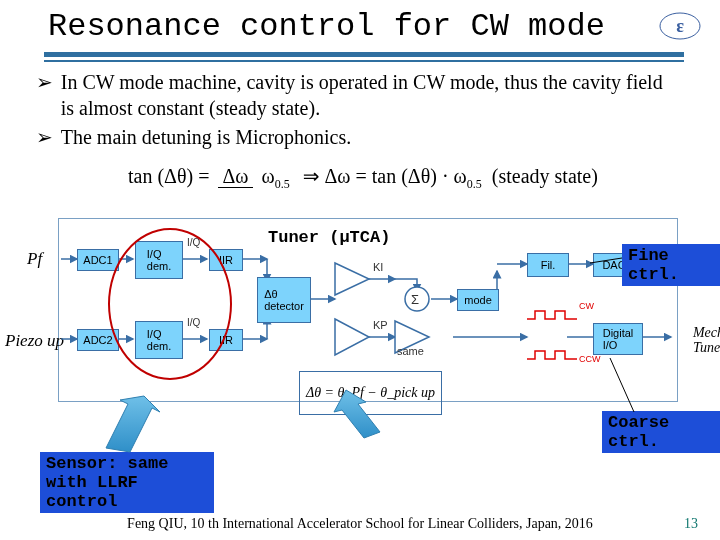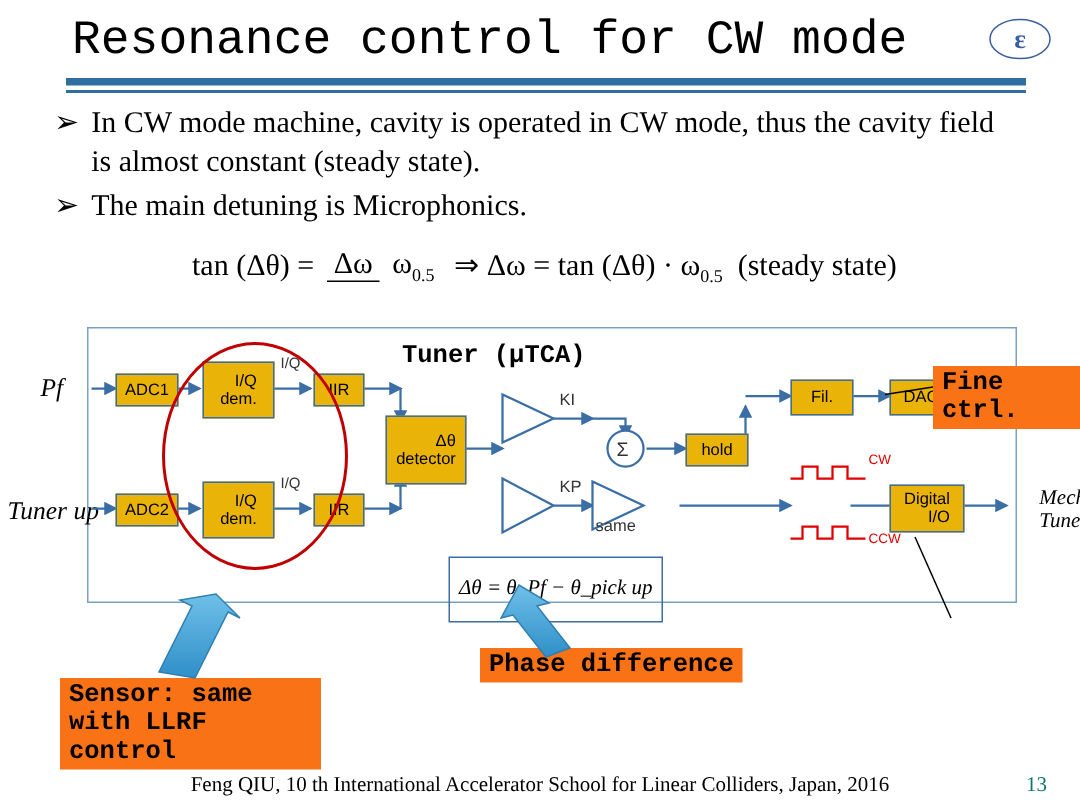--- a/index.html
+++ b/index.html
@@ -12,31 +12,31 @@
 .bullets{position:absolute;top:70px;left:36px;width:640px;font-size:20px;line-height:1.28}
 .bullets .item{display:flex;margin-bottom:4px}
 .bullets .marker{margin-right:8px}
 .bullets .txt{flex:1}
 .eq{position:absolute;top:164px;left:128px;font-size:20px;font-style:normal}
 .eq .frac{display:inline-block;vertical-align:middle;text-align:center;margin:0 4px}
 .eq .frac .num{border-bottom:1.5px solid #000;padding:0 4px}
 .eq .frac .den{padding:0 4px}
 .eq .sub{font-size:12px;vertical-align:sub}
 .diagram{position:absolute;top:218px;left:58px;width:618px;height:182px;border:1px solid #7aa0c4}
-.yellow{background:#f97316}
+.yellow{background:#1d4ed8}
 .label-box{position:absolute;font-size:17px;font-weight:bold;font-family:Liberation Mono, monospace;padding:2px 6px}
 .sensor-box{top:452px;left:40px;width:162px}
 .phdiff-box{top:432px;left:320px}
 .fine-box{top:244px;left:622px}
 .coarse-box{top:411px;left:602px}
 .tuner-box{top:226px;left:262px;font-weight:bold;background:transparent}
 .footer{position:absolute;bottom:8px;left:0;width:720px;text-align:center;font-size:14px}
 .pgnum{position:absolute;bottom:8px;right:22px;font-size:14px;color:#0f766e}
 
-.blk{position:absolute;border:1.5px solid #3a6ea5;background:#eab308;font-family:Arial,sans-serif;font-size:11px;text-align:right;color:#000;display:flex;align-items:center;justify-content:center}
+.blk{position:absolute;border:1.5px solid #3a6ea5;background:#7dd3fc;font-family:Arial,sans-serif;font-size:11px;text-align:left;color:#000;display:flex;align-items:center;justify-content:center}
 .dlabel{position:absolute;font-family:"Times New Roman",serif;font-style:italic;font-size:17px}
 .tinylabel{position:absolute;font-family:Arial,sans-serif;font-size:10px;color:#333}
 .redellipse{position:absolute;border:2px solid #c00000;border-radius:50%}
 </style>
 </head>
 <body>
 
 <div class="slide">
   <div class="title">Resonance control for CW mode</div>
   <div class="logo">
@@ -66,21 +66,21 @@
       <span class="den"><span>ω</span><span class="sub">0.5</span></span>
     </span>
     <span>⇒</span>
     <span>Δω = tan (Δθ) · ω</span><span class="sub">0.5</span>
     <span>&nbsp;</span><span>(steady state)</span>
   </div>
 
   <div class="diagram">
 
     <div class="dlabel" style="top:30px;left:-32px">Pf</div>
-    <div class="dlabel" style="top:112px;left:-54px">Tuner up</div>
+    <div class="dlabel" style="top:112px;left:-54px">Piezo up</div>
 
     <svg width="618" height="182" style="position:absolute;top:0;left:0">
       <defs>
           <marker id="ah" markerWidth="6" markerHeight="6" refX="5" refY="3" orient="auto">
             <path d="M0,0 L6,3 L0,6 Z" fill="#3a6ea5"></path>
           </marker>
         </defs>
       <g stroke="#3a6ea5" stroke-width="1.5" fill="none" marker-end="url(#ah)">
         <line x1="2" y1="40" x2="18" y2="40"></line>
         <line x1="2" y1="120" x2="18" y2="120"></line>
@@ -128,38 +128,38 @@
     <div class="tinylabel" style="top:18px;left:128px">I/Q</div>
     <div class="tinylabel" style="top:98px;left:128px">I/Q</div>
     <div class="blk" style="top:30px;left:150px;width:32px;height:20px">IIR</div>
     <div class="blk" style="top:110px;left:150px;width:32px;height:20px">IIR</div>
     <div class="blk" style="top:58px;left:198px;width:52px;height:44px;white-space:pre">Δθ
 detector</div>
     <div class="tinylabel" style="top:42px;left:314px;font-size:11px">KI</div>
     <div class="tinylabel" style="top:100px;left:314px;font-size:11px">KP</div>
     <div class="tinylabel" style="top:73px;left:352px;font-size:13px">Σ</div>
     <div class="tinylabel" style="top:126px;left:338px;font-size:11px">same</div>
-    <div class="blk" style="top:70px;left:398px;width:40px;height:20px">hold</div>
+    <div class="blk" style="top:70px;left:398px;width:40px;height:20px">mode</div>
     <div class="blk" style="top:34px;left:468px;width:40px;height:22px">Fil.</div>
     <div class="blk" style="top:34px;left:534px;width:40px;height:22px">DAC</div>
     <div class="blk" style="top:104px;left:534px;width:48px;height:30px;white-space:pre">Digital
 I/O</div>
     <div class="tinylabel" style="top:82px;left:520px;color:#e00000;font-size:9px">CW</div>
     <div class="tinylabel" style="top:135px;left:520px;color:#e00000;font-size:9px">CCW</div>
     <div class="dlabel" style="top:32px;right:-46px;font-size:15px">Piezo</div>
     <div class="dlabel" style="top:106px;right:-82px;font-size:14px;white-space:pre;line-height:1.1">Mechanical
 Tuner</div>
     <div style="position:absolute;top:152px;left:240px;border:1px solid #3a6ea5;padding:13px 6px;font-family:'Times New Roman';font-size:14px;font-style:italic">Δθ = θ_Pf − θ_pick up</div>
   </div>
 
   <div class="redellipse" style="top:228px;left:108px;width:120px;height:148px"></div>
 
   <div class="label-box tuner-box">Tuner (μTCA)</div>
   <div class="label-box yellow fine-box">Fine ctrl.</div>
-  <div class="label-box yellow phdiff-box">Phase difference</div>
+  <div class="label-box yellow coarse-box">Coarse ctrl.</div>
   <div class="label-box yellow sensor-box">Sensor: same with LLRF control</div>
 
   <svg style="position:absolute;top:0;left:0;width:720px;height:540px;pointer-events:none">
     <defs>
       <linearGradient id="garrow" x1="0" y1="1" x2="0" y2="0">
           <stop offset="0" stop-color="#2f8fc8"></stop>
           <stop offset="1" stop-color="#6fc0e8"></stop>
         </linearGradient>
     </defs>
 

